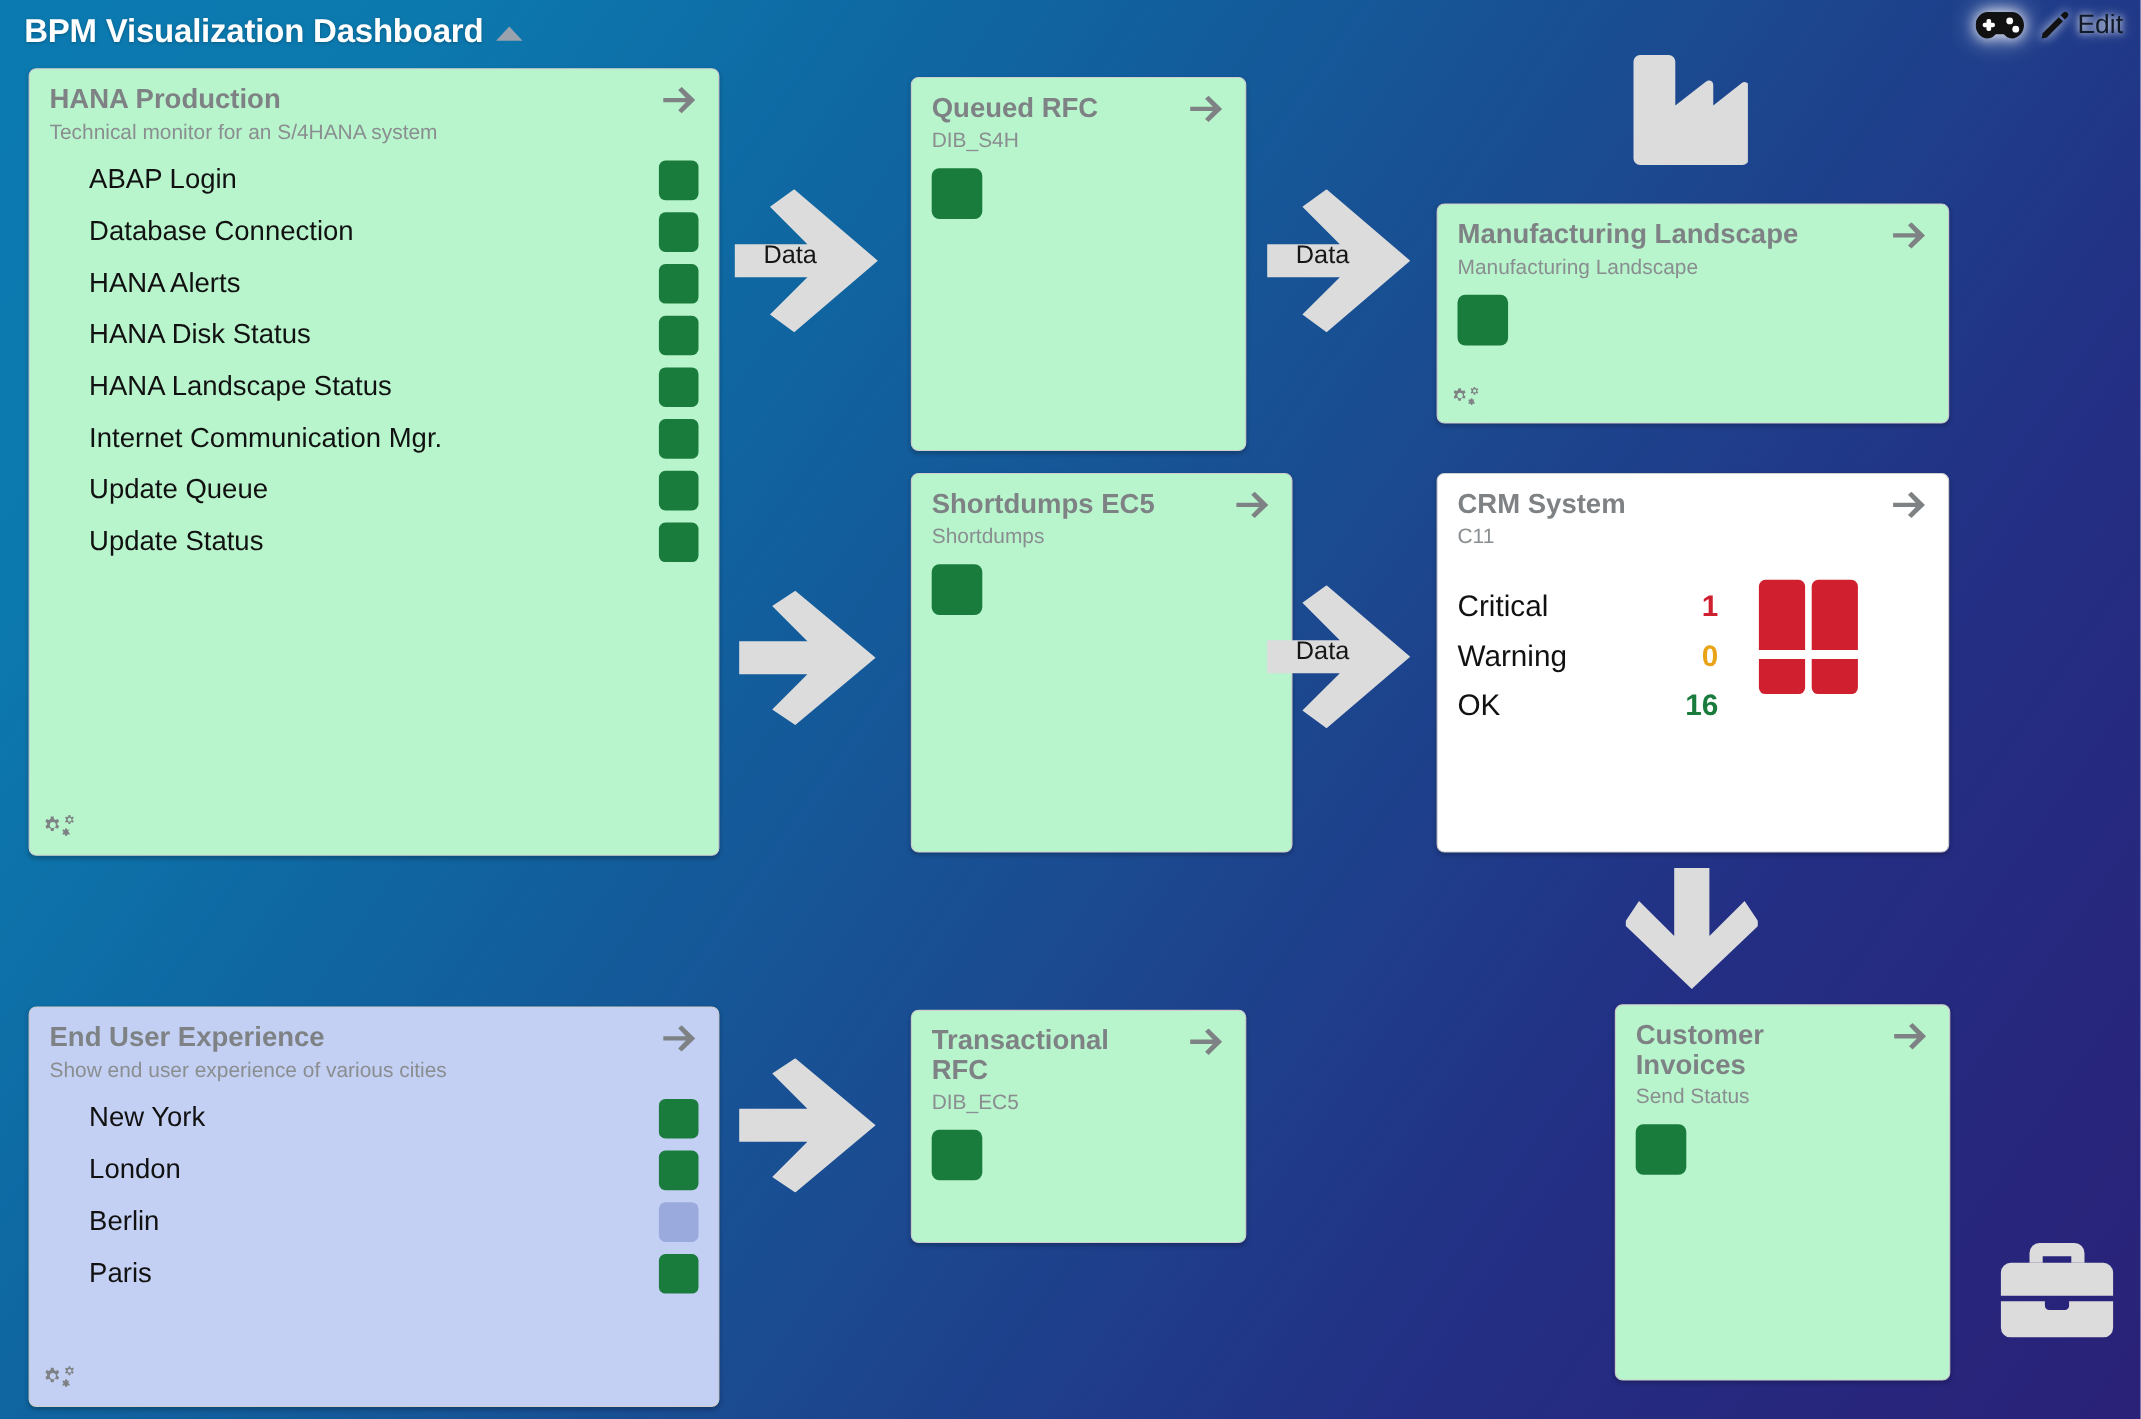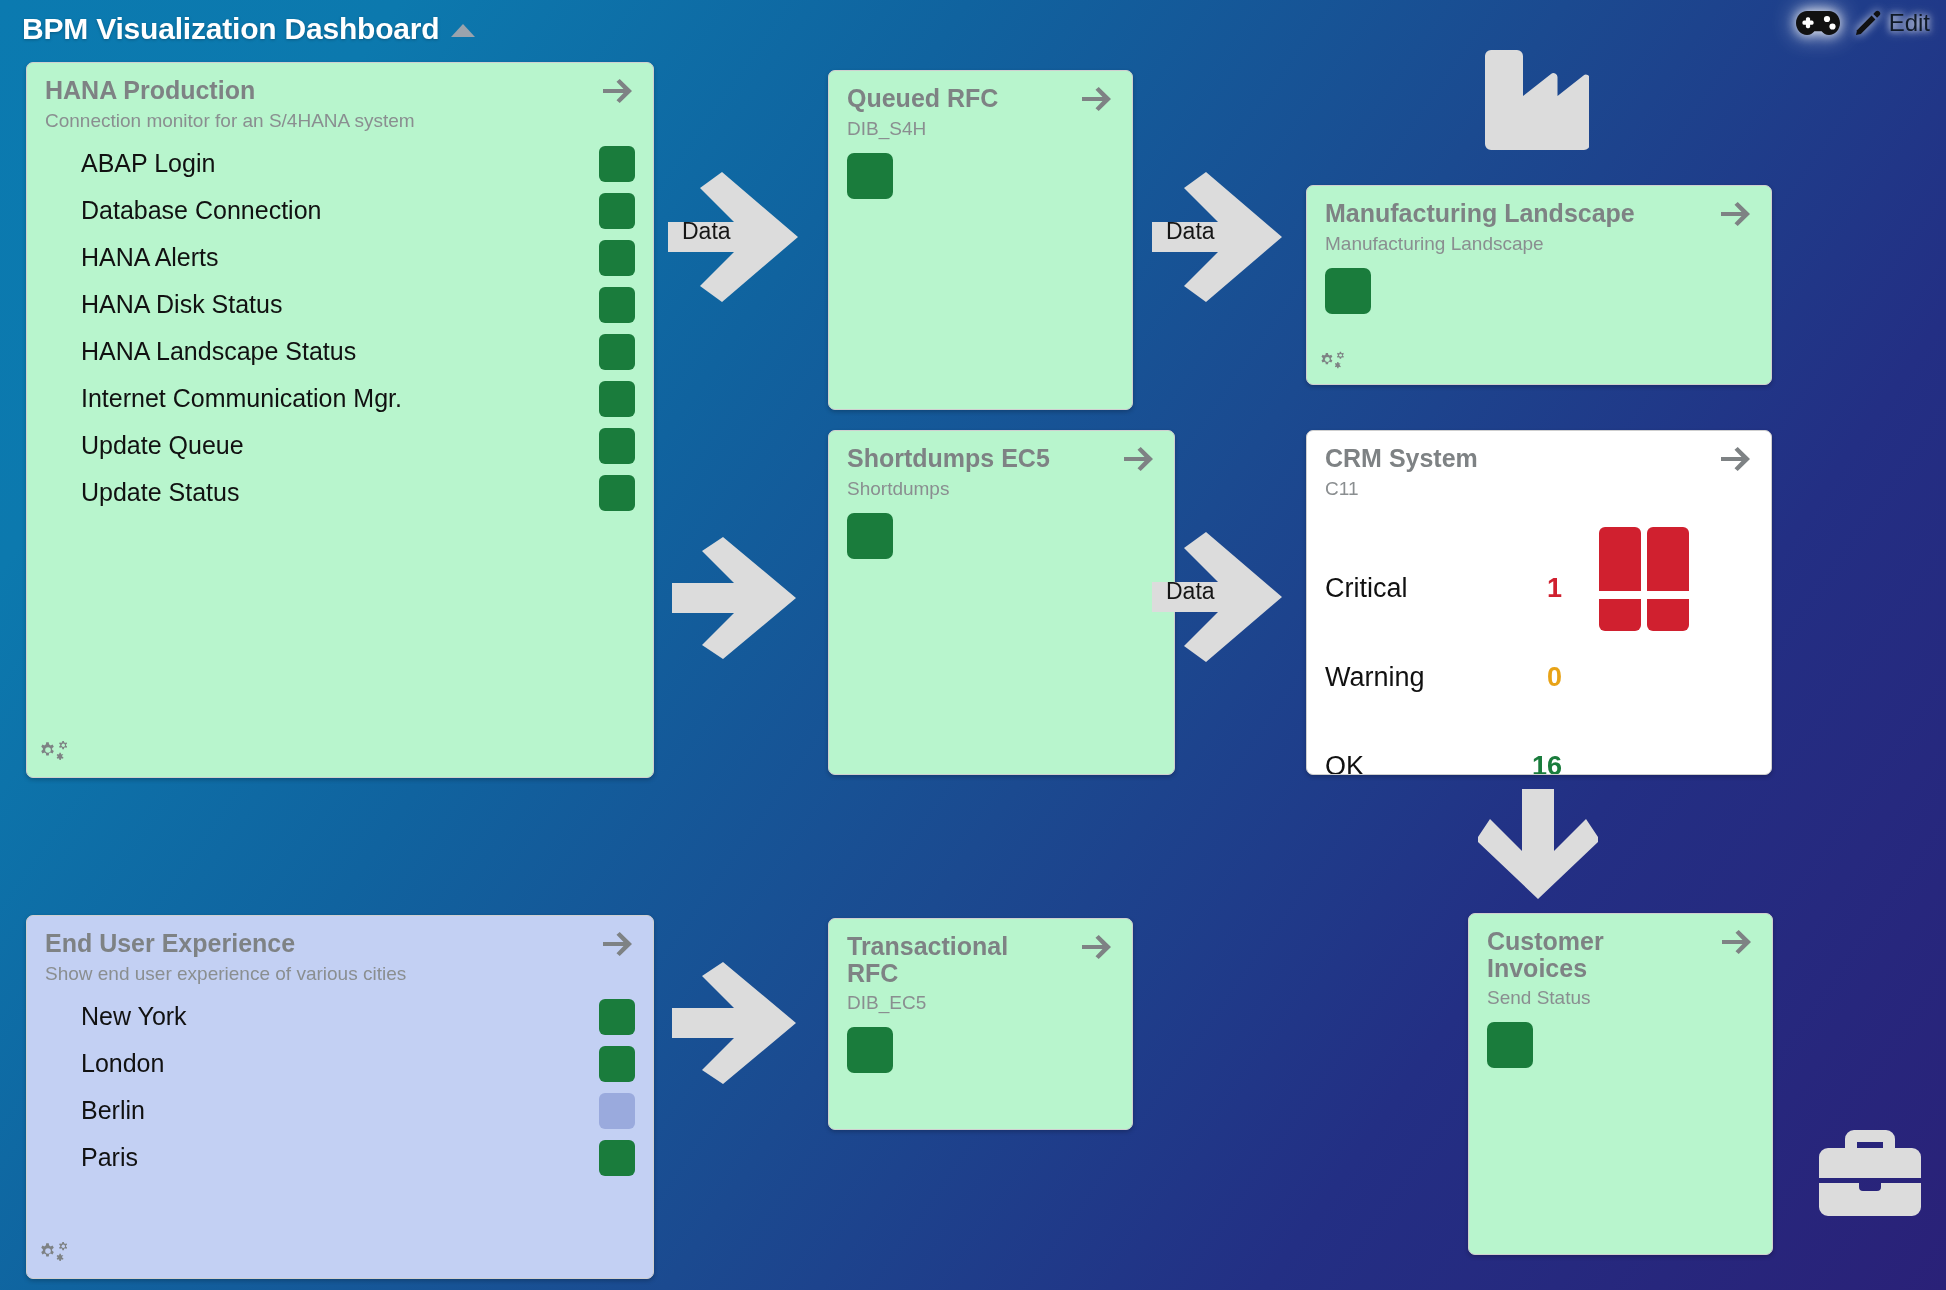--- a/index.html
+++ b/index.html
@@ -144,23 +144,22 @@
 
   
   .crm-body {
     display: flex;
     align-items: flex-start;
     margin-top: 22px;
   }
   .crm-metrics { flex: 0 0 auto; }
   .crm-line {
     display: flex;
-    align-items: center;
+    align-items: flex-end;
     height: 45px;
-    margin-top: 44px;
   }
   .crm-name {
     color: #111111;
     font-size: 27px;
     width: 185px;
   }
   .crm-value {
     font-size: 27px;
     font-weight: bold;
     text-align: right;
@@ -172,20 +171,21 @@
   
   .connector {
     position: absolute;
   }
   .connector svg { display: block; }
   .conn-label {
     position: absolute;
     color: #161616;
     font-size: 23px;
     white-space: nowrap;
+    margin-left: 12px;
   }
 
   
   .deco { position: absolute; }
   .deco svg { display: block; }
 </style>
 </head>
 <body>
 
 <div class="header">
@@ -216,21 +216,21 @@
 
 <div class="card" style="left:26px; top:62px; width:628px; height:716px;">
   <div class="card-head">
     <div class="card-title">HANA Production</div>
     <span class="card-arrow">
       <svg width="34" height="26" viewBox="0 0 34 26">
         <path fill="#7e8284" d="M2 10h20.5l-7-7.2 3.2-2.8 12.3 12-12.3 12-3.2-2.8 7-7.2H2z"></path>
       </svg>
     </span>
   </div>
-  <div class="card-sub">Connection monitor for an S/4HANA system</div>
+  <div class="card-sub">Technical monitor for an S/4HANA system</div>
 
   <div class="row-list">
     <div class="status-row">
       <span class="status-label">ABAP Login</span>
       <span class="status-box"></span>
     </div>
     <div class="status-row">
       <span class="status-label">Database Connection</span>
       <span class="status-box"></span>
     </div>

